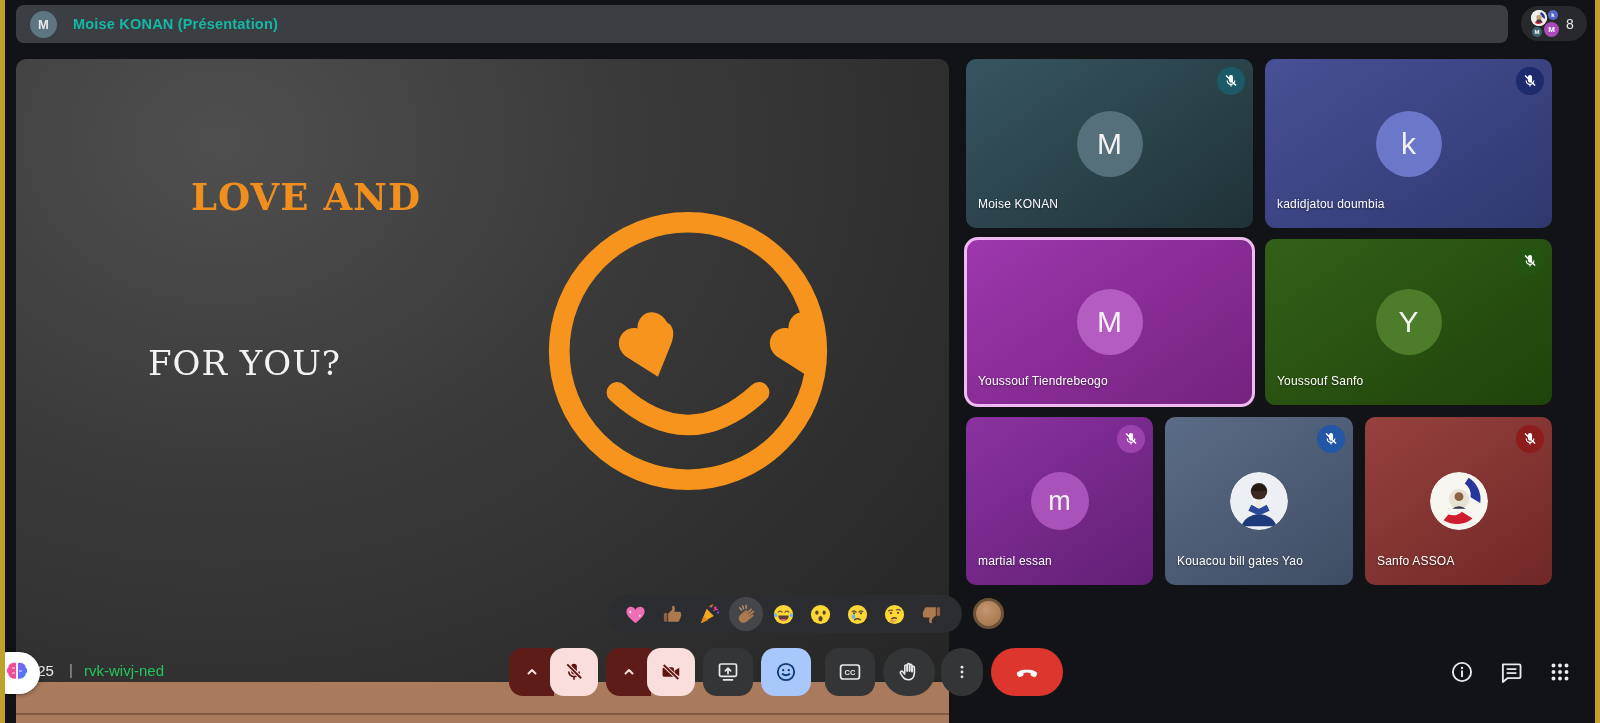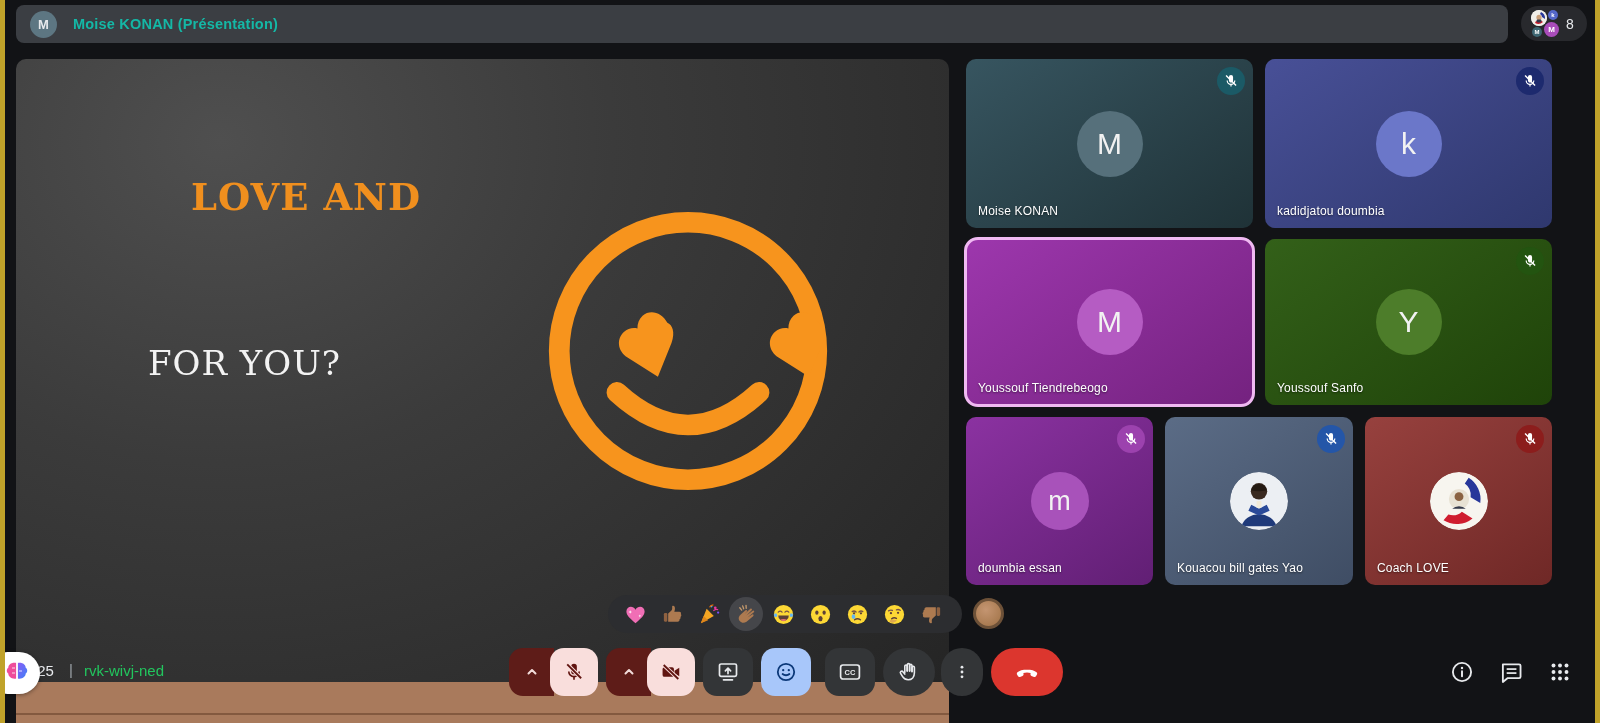--- a/index.html
+++ b/index.html
@@ -63,21 +63,21 @@
     background-color:#a97a5c;
   }
   .wood::after { content:""; position:absolute; left:0; right:0; top:55%; height:2px; background:rgba(60,30,10,.35); }
 
   
   .tile {
     position:absolute; border-radius:10px; overflow:hidden;
   }
   .tile.active { outline:3px solid #f0b9f2; outline-offset:-1px; border-radius:12px; }
   .tile .name {
-    position:absolute; left:12px; bottom:10px; color:#fff; font-size:12px;
+    position:absolute; left:12px; bottom:17px; color:#fff; font-size:12px;
     letter-spacing:.2px; text-shadow:0 1px 2px rgba(0,0,0,.5); z-index:2;
   }
   .tile .tile-avatar {
     position:absolute; left:50%; top:50%; transform:translate(-50%,-50%);
     border-radius:50%; display:flex; align-items:center; justify-content:center;
     color:#f2f2f2; font-weight:400; overflow:hidden;
   }
   .tile.big .tile-avatar { width:66px; height:66px; font-size:30px; }
   .tile.small .tile-avatar { width:58px; height:58px; font-size:27px; }
   .mic-badge {
@@ -240,21 +240,21 @@
         <span>m</span>
       </div>
     <div class="mic-badge" style="background: rgb(156, 66, 174);">
       <svg width="16" height="16" viewBox="0 0 24 24">
           <path d="M12 14.5a3.1 3.1 0 0 0 3.1-3.1V6a3.1 3.1 0 0 0-6.2 0v5.4A3.1 3.1 0 0 0 12 14.5z" fill="#fff"></path>
           <path d="M6.3 11.4a5.7 5.7 0 0 0 11.4 0" fill="none" stroke="#fff" stroke-width="1.8"></path>
           <line x1="12" y1="17.1" x2="12" y2="20.3" stroke="#fff" stroke-width="1.8"></line>
           <line x1="4.6" y1="3.8" x2="19.6" y2="18.8" stroke="#fff" stroke-width="2"></line>
         </svg>
     </div>
-    <div class="name">doumbia essan</div>
+    <div class="name">martial essan</div>
   </div>
 
   <div class="tile small" style="left: 1165px; top: 417px; width: 188px; height: 168px; background: linear-gradient(145deg, rgb(91, 108, 134), rgb(63, 77, 100));">
     <div class="tile-avatar">
       <svg width="58" height="58" viewBox="0 0 60 60">
           <circle cx="30" cy="30" r="30" fill="#eceff3"></circle>
           <circle cx="30" cy="20" r="8.5" fill="#3a2a20"></circle>
           <path d="M30 12.5a8.5 8.5 0 0 1 8.2 6.3c-5.5 1.5-11 1.5-16.4 0A8.5 8.5 0 0 1 30 12.5z" fill="#241a12"></path>
           <path d="M12 56a18.5 16 0 0 1 36 0z" fill="#1f3a7a"></path>
           <path d="M22 34l8 4 8-4 3 6-11 5-11-5z" fill="#2a4a99"></path>
@@ -284,21 +284,21 @@
         </svg>
     </div>
     <div class="mic-badge" style="background: rgb(140, 29, 28);">
       <svg width="16" height="16" viewBox="0 0 24 24">
           <path d="M12 14.5a3.1 3.1 0 0 0 3.1-3.1V6a3.1 3.1 0 0 0-6.2 0v5.4A3.1 3.1 0 0 0 12 14.5z" fill="#fff"></path>
           <path d="M6.3 11.4a5.7 5.7 0 0 0 11.4 0" fill="none" stroke="#fff" stroke-width="1.8"></path>
           <line x1="12" y1="17.1" x2="12" y2="20.3" stroke="#fff" stroke-width="1.8"></line>
           <line x1="4.6" y1="3.8" x2="19.6" y2="18.8" stroke="#fff" stroke-width="2"></line>
         </svg>
     </div>
-    <div class="name">Coach LOVE</div>
+    <div class="name">Sanfo ASSOA</div>
   </div>
 
   <div class="reactions">
     <div class="rx">
       <svg width="23" height="23" viewBox="0 0 24 24">
           <path d="M12 21 C6 16 2.5 12.5 2.5 8.8 C2.5 5.8 4.8 4 7.2 4 C9 4 10.8 5 12 7 C13.2 5 15 4 16.8 4 C19.2 4 21.5 5.8 21.5 8.8 C21.5 12.5 18 16 12 21z" fill="#f06eb5"></path>
           <path d="M6.5 7.5l.5 1.4 1.4.5-1.4.5-.5 1.4-.5-1.4-1.4-.5 1.4-.5z" fill="#fff"></path>
           <path d="M16.5 12l.4 1.1 1.1.4-1.1.4-.4 1.1-.4-1.1-1.1-.4 1.1-.4z" fill="#fff"></path>
         </svg>
     </div>

